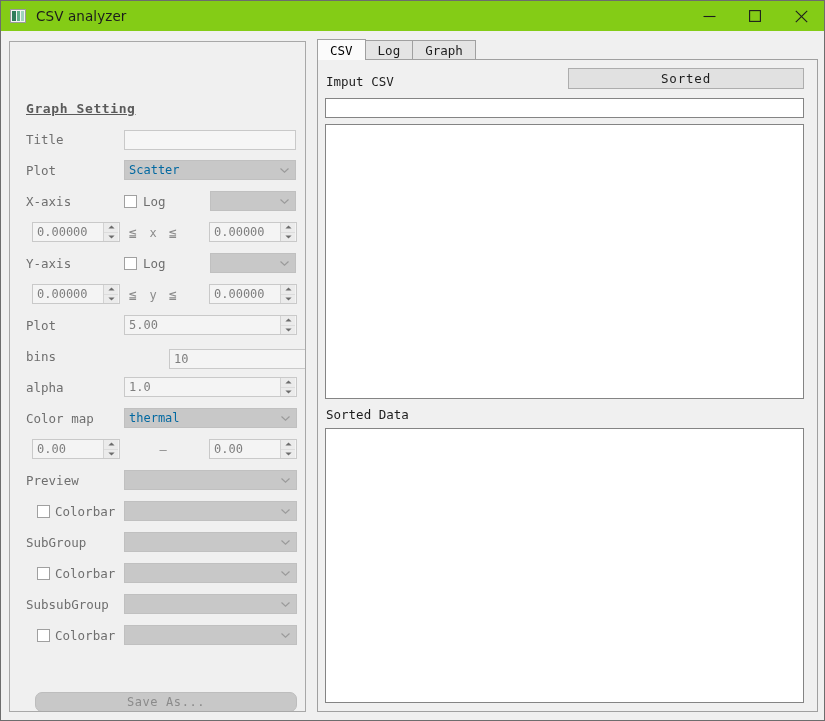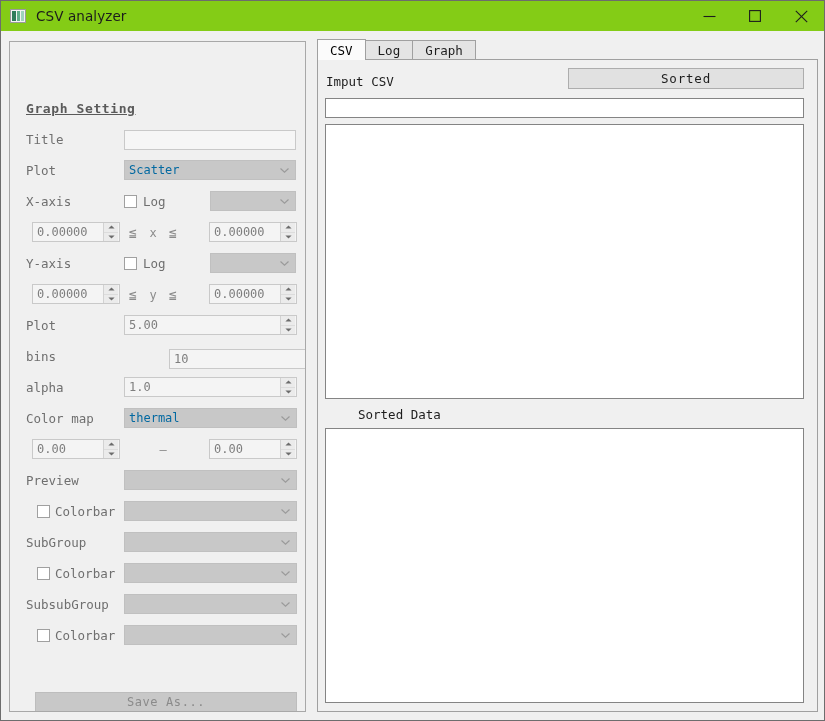--- a/index.html
+++ b/index.html
@@ -655,21 +655,21 @@
             <span class="chev">
               <svg width="9" height="5" viewBox="0 0 9 5">
                   <polyline points="0.5,0.5 4.5,4.2 8.5,0.5" fill="none" stroke="#9a9a9a" stroke-width="1.1"></polyline>
                 </svg>
             </span>
           </div>
         </div>
 
 
         <div class="row" style="top:650px; height:20px;">
-          <div class="btn" style="left:25px; width:262px; top:0px; height:20px;">Save As...</div>
+          <div class="btn" style="left:25px; width:262px; top:0px; height:20px;border-radius:7px;">Save As...</div>
         </div>
 
       </div>
     </div>
 
     <div id="splitter"></div>
 
     <div id="right-panel">
 
       <div id="tabstrip">
@@ -681,21 +681,21 @@
       <div id="tabpage">
 
         <div class="rlbl" style="left:8px; top:14px;">Imput CSV</div>
 
         <div id="select-btn" style="left:250px; top:8px; width:236px; height:21px;">Sorted</div>
 
         <div id="path-field" style="left:7px; top:38px; width:479px; height:20px;"></div>
 
         <div class="textarea" style="left:7px; top:64px; width:479px; height:275px;"></div>
 
-        <div class="rlbl" style="left:8px; top:347px;margin-left:32px;">Sorted Data</div>
+        <div class="rlbl" style="left:8px; top:347px;">Sorted Data</div>
 
         <div class="textarea" style="left:7px; top:368px; width:479px; height:275px;"></div>
 
       </div>
     </div>
 
   </div>
 </div>
 
 </body></html>

